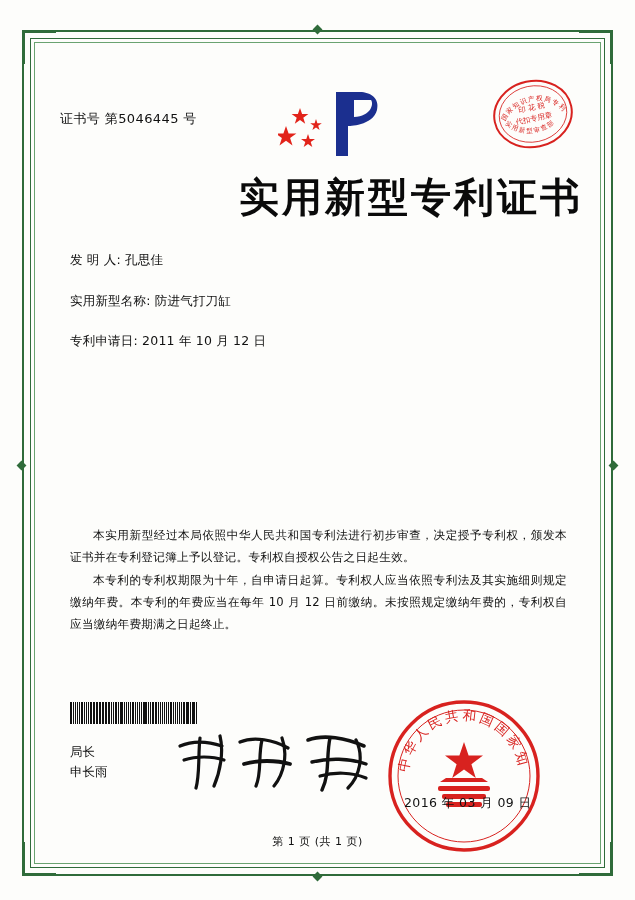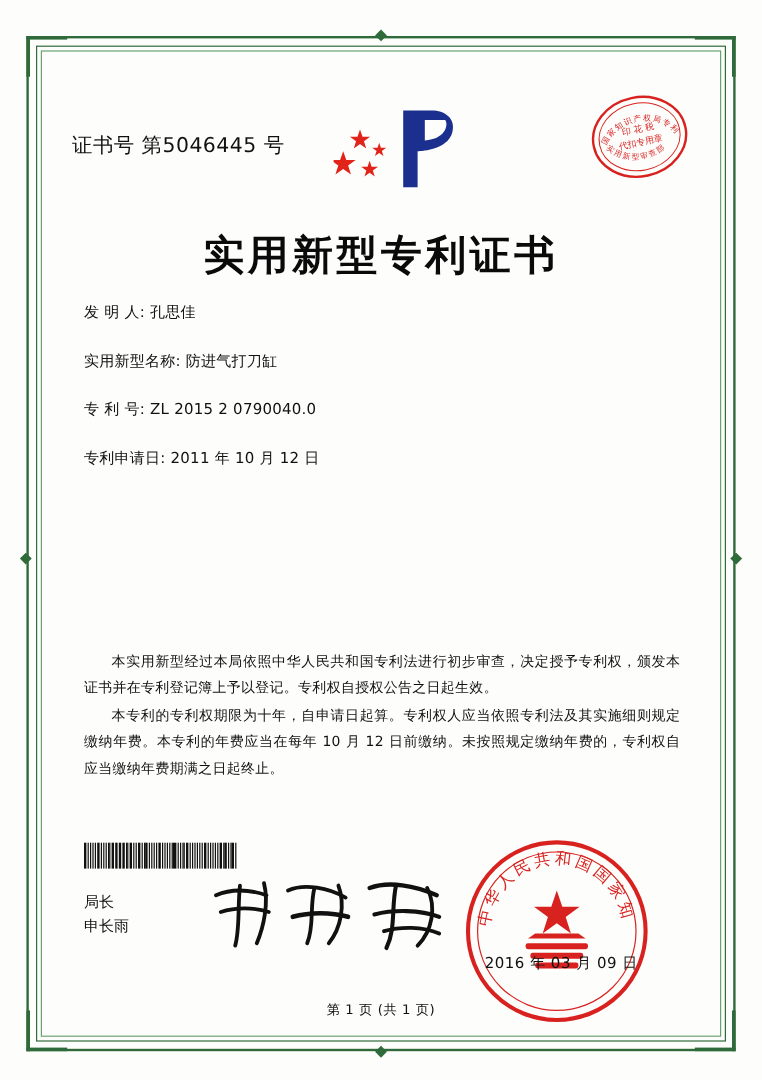--- a/index.html
+++ b/index.html
@@ -91,21 +91,21 @@
     left: 52px;
     top: 62px;
     width: 531px;
     height: 790px;
   }
 
   .cert-no {
     position: absolute;
     left: 8px;
     top: 48px;
-    font-size: 17px;
+    font-size: 13px;
     color: #111;
     letter-spacing: 0.4px;
     white-space: nowrap;
   }
 
   
   .logo {
     position: absolute;
     left: 226px;
     top: 24px;
@@ -118,24 +118,24 @@
     position: absolute;
     right: 8px;
     top: 10px;
     width: 84px;
     height: 84px;
   }
 
   .title {
     position: absolute;
     left: 0;
-    top: 128px;
+    top: 108px;
     width: 531px;
-    text-align: center;
-    font-size: 34px;
+    text-align: right;
+    font-size: 40px;
     font-weight: bold;
     letter-spacing: 3px;
     color: #0a0a0a;
     font-family: "DejaVu Sans", "Liberation Sans", sans-serif;
   }
 
   .fields {
     position: absolute;
     left: 18px;
     top: 190px;
@@ -149,21 +149,20 @@
     letter-spacing: 0.2px;
   }
   .field .lbl { display: inline-block; }
   .field .val { display: inline-block; }
 
   .paras {
     position: absolute;
     left: 18px;
     top: 462px;
     width: 497px;
-    margin-top: 16px;
   }
   .para {
     font-size: 11.6px;
     line-height: 22px;
     color: #111;
     text-align: justify;
     text-indent: 23px;
     margin-bottom: 1px;
     letter-spacing: 0.3px;
   }
@@ -290,24 +289,20 @@
     <div class="title">实用新型专利证书</div>
 
     <div class="fields">
       <div class="field">
         <span class="lbl">发 明 人:</span>
         <span class="val">孔思佳</span>
       </div>
       <div class="field">
         <span class="lbl">实用新型名称:</span>
         <span class="val">防进气打刀缸</span>
-      </div>
-      <div class="field">
-        <span class="lbl">专 利 号:</span>
-        <span class="val">ZL 2015 2 0790040.0</span>
       </div>
       <div class="field">
         <span class="lbl">专利申请日:</span>
         <span class="val">2011 年 10 月 12 日</span>
       </div>
     </div>
 
     <div class="paras">
       <div class="para">本实用新型经过本局依照中华人民共和国专利法进行初步审查，决定授予专利权，颁发本证书并在专利登记簿上予以登记。专利权自授权公告之日起生效。</div>
       <div class="para">本专利的专利权期限为十年，自申请日起算。专利权人应当依照专利法及其实施细则规定缴纳年费。本专利的年费应当在每年 10 月 12 日前缴纳。未按照规定缴纳年费的，专利权自应当缴纳年费期满之日起终止。</div>

